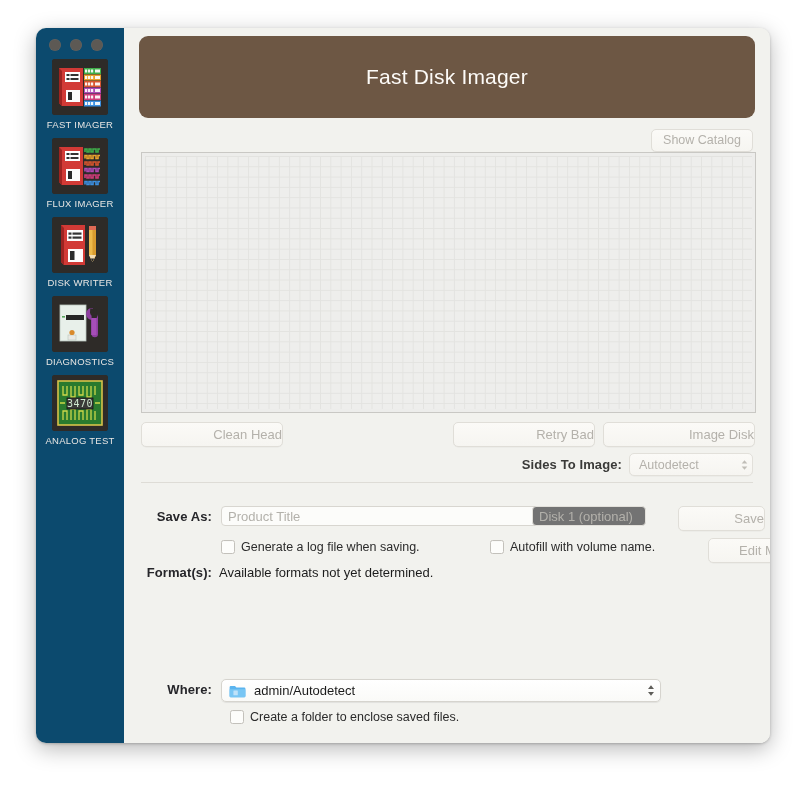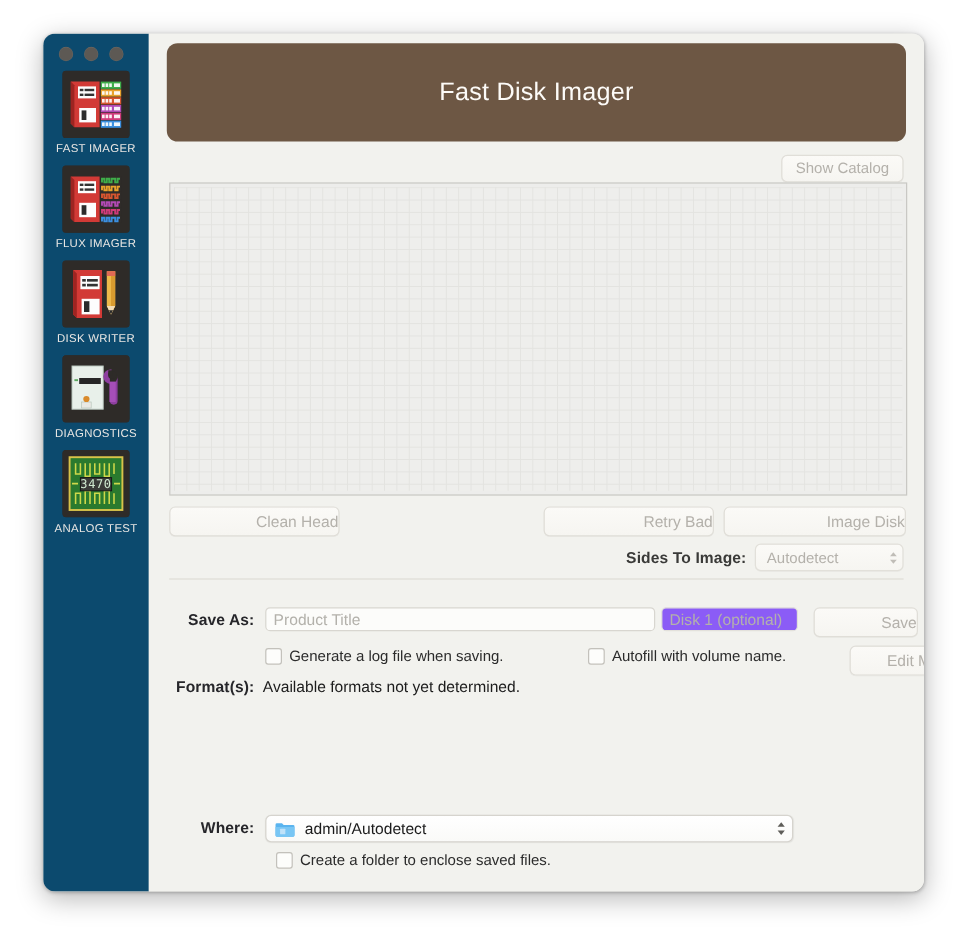--- a/index.html
+++ b/index.html
@@ -237,22 +237,22 @@
     font-size: 13px;
     color: #2a2a2a;
     font-family: "Liberation Sans", sans-serif;
     padding: 0 6px;
     box-sizing: border-box;
     outline: none;
   }
   .textfield::placeholder { color: #b3b1ab; }
   #product-title-input { position: absolute; left: 97px; width: 325px; }
   #disk-num-input {
-    position: absolute; left: 427px; width: 114px;
-    background: #8b5cf6; border-color: #e3e1db;
+    position: absolute; left: 408px; width: 114px;
+    background: #737373; border-color: #e3e1db;
   }
   #save-btn { position: absolute; left: 554px; top: 0; width: 85px; }
 
   .checks-row {
     position: absolute;
     left: 0; right: 0;
     top: 512px;
     height: 18px;
   }
   .chk-group {

